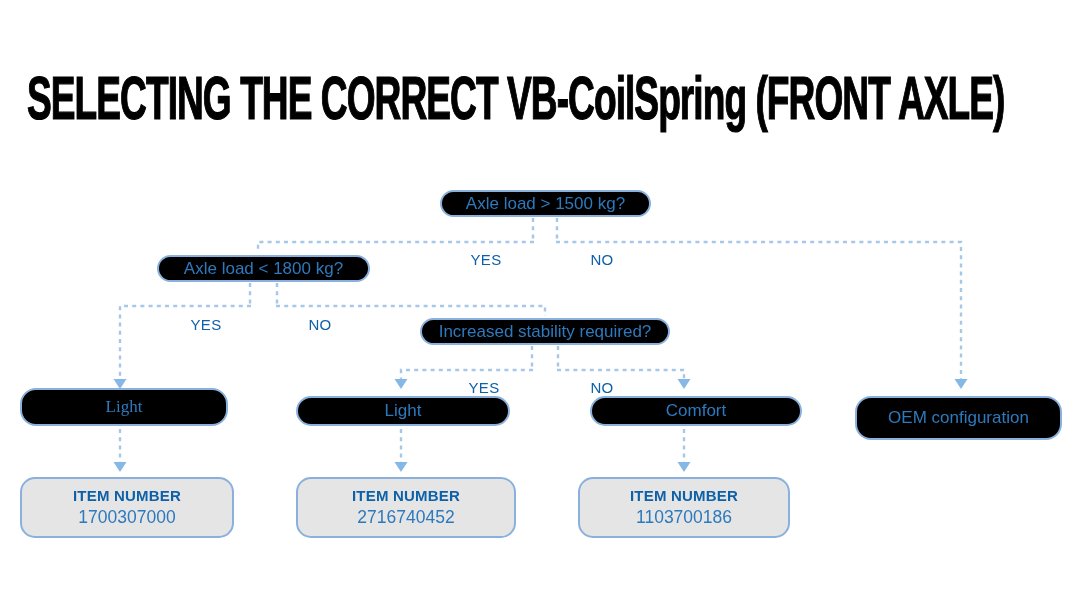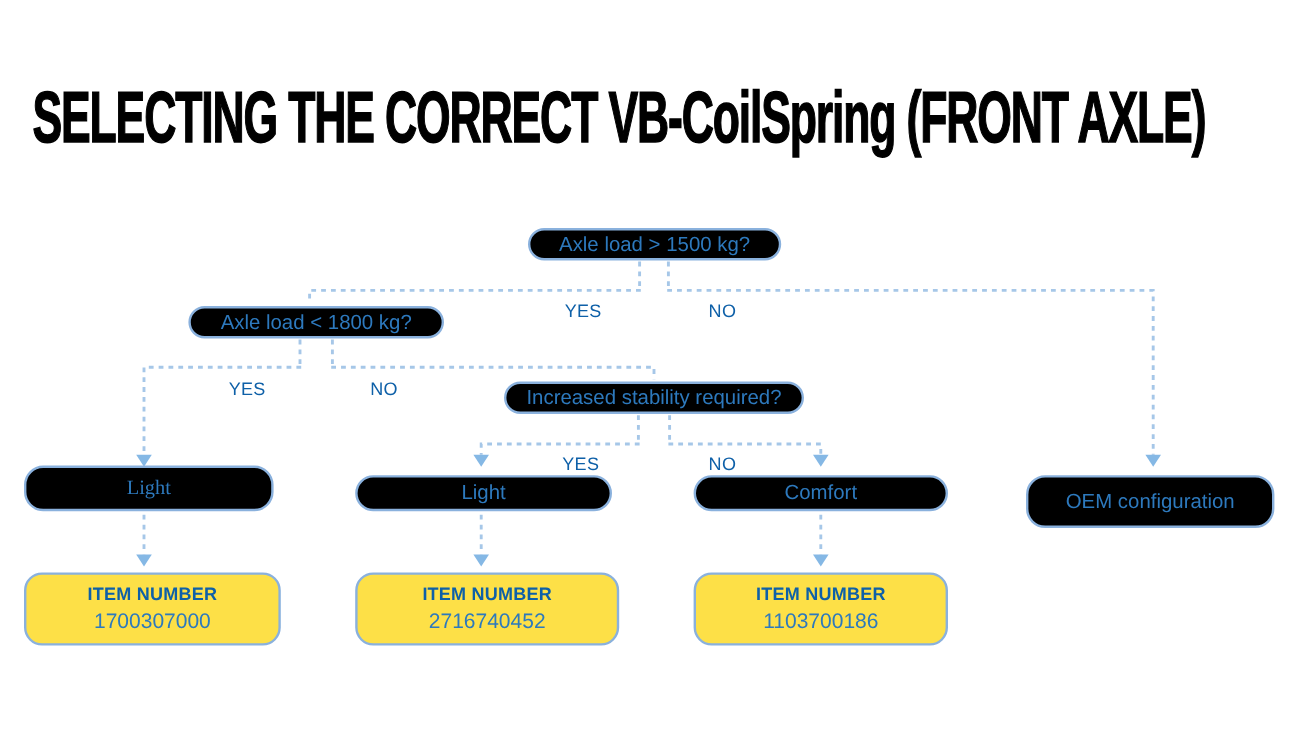--- a/index.html
+++ b/index.html
@@ -19,21 +19,21 @@
     position:absolute;box-sizing:border-box;background:#000000;
     border:2px solid var(--border);border-radius:16px;
     display:flex;align-items:center;justify-content:center;
     font-size:17px;color:var(--qtext);white-space:nowrap;
   }
   .yn{
     position:absolute;width:64px;text-align:center;
     font-size:15px;font-weight:normal;color:var(--label);letter-spacing:0.3px;margin-top:32px;
   }
   .ibox{
-    position:absolute;box-sizing:border-box;background:#fde047;
+    position:absolute;box-sizing:border-box;background:#e5e5e5;
     border:2px solid var(--border);border-radius:15px;
     display:flex;flex-direction:column;align-items:center;justify-content:center;
     gap:3px;
   }
   .item-label{font-size:15px;font-weight:bold;color:var(--label);letter-spacing:0.2px;}
   .item-number{font-size:17.5px;color:var(--qtext);}
   .wires{position:absolute;left:0;top:0;pointer-events:none;}
 </style>
 </head>
 <body>
@@ -78,21 +78,21 @@
   <div class="dbox" style="left:157px;top:255px;width:213px;height:27px;">Axle load &lt; 1800 kg?</div>
   <div class="yn" style="left:174px;top:284px;">YES</div>
   <div class="yn" style="left:288px;top:284px;">NO</div>
 
   <div class="dbox" style="left:420px;top:318px;width:250px;height:27px;">Increased stability required?</div>
   <div class="yn" style="left:452px;top:347px;">YES</div>
   <div class="yn" style="left:570px;top:347px;">NO</div>
 
   <div class="cbox" style="left:20px;top:388px;width:208px;height:38px;font-family:Liberation Serif, serif;">Light</div>
   <div class="cbox" style="left:296px;top:396px;width:214px;height:30px;">Light</div>
-  <div class="cbox" style="left:578px;top:396px;width:212px;height:30px;">Comfort</div>
+  <div class="cbox" style="left:590px;top:396px;width:212px;height:30px;">Comfort</div>
   <div class="cbox" style="left:855px;top:396px;width:207px;height:44px;">OEM configuration</div>
 
   <div class="ibox" style="left:20px;top:477px;width:214px;height:61px;">
     <div class="item-label">ITEM NUMBER</div>
     <div class="item-number">1700307000</div>
   </div>
   <div class="ibox" style="left:296px;top:477px;width:220px;height:61px;">
     <div class="item-label">ITEM NUMBER</div>
     <div class="item-number">2716740452</div>
   </div>

